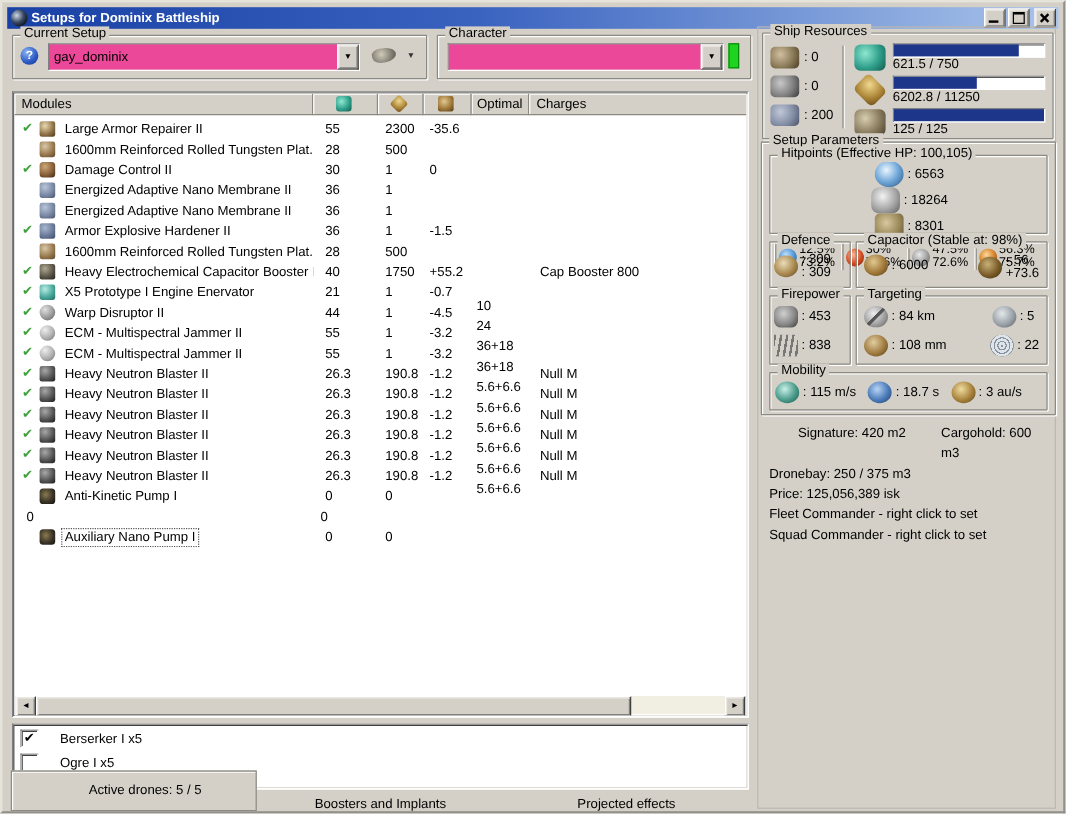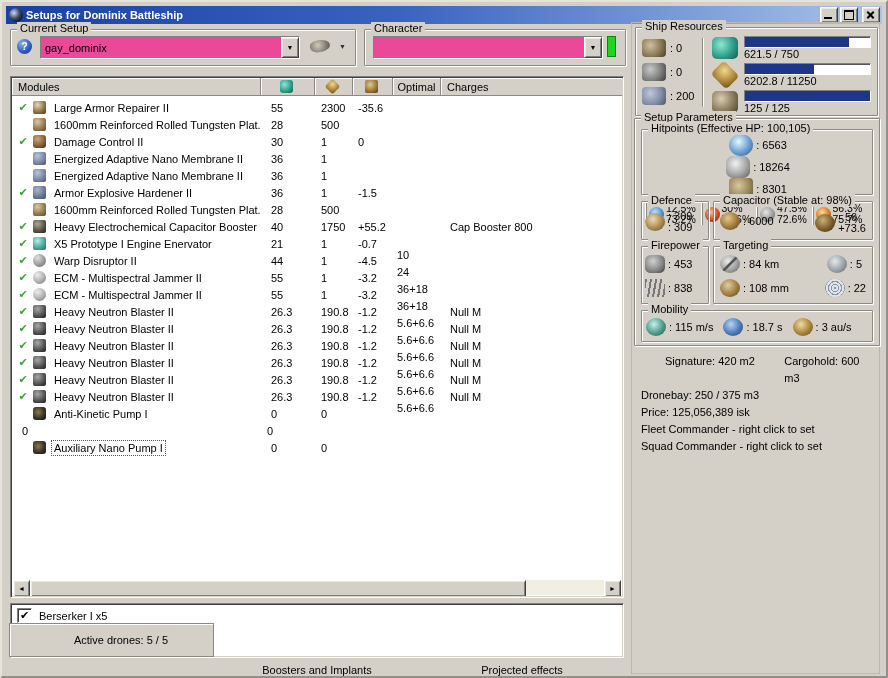--- a/index.html
+++ b/index.html
@@ -78,24 +78,24 @@
   .sb-btn{width:15px;height:15px;flex:none;display:flex;align-items:center;justify-content:center;font-size:7px;color:#000;}
   .sb-track{flex:1;position:relative;}
   .sb-thumb{position:absolute;left:0;top:0;height:15px;width:86%;}
 
   
   .drone-box{position:absolute;left:8px;top:601px;width:614px;height:55px;box-sizing:border-box;}
   .drone-item{display:flex;align-items:center;height:17px;margin:3px 0 0 6px;}
   .cbx{width:13px;height:13px;background:#fff;border:1px solid;border-color:#808080 #fff #fff #808080;
        box-shadow:inset 1px 1px 0 #404040;flex:none;display:flex;align-items:center;justify-content:center;
        font-size:11px;font-weight:bold;color:#000;line-height:13px;}
-  .drone-label{margin-left:7px;}
-
-  
-  .tab-btn{position:absolute;top:621px;height:34px;display:flex;align-items:center;justify-content:center;
+  .drone-label{margin-left:18px;}
+
+  
+  .tab-btn{position:absolute;top:640px;height:34px;display:flex;align-items:center;justify-content:center;
     background:#d4d0c8;border:1px solid #8a8a82;box-shadow:inset 1px 1px 0 #fff;box-sizing:border-box;padding-left:19px;}
   .tab-flat{position:absolute;top:659px;height:18px;display:flex;align-items:center;justify-content:center;}
 
   
   .right-panel{position:absolute;left:629px;top:20px;width:249px;height:652px;border:1px solid #bbb8b0;box-sizing:border-box;}
   .ico{flex:none;border-radius:50%;}
   .ival{white-space:nowrap;}
 
   
   .slot-row{display:flex;align-items:center;height:24px;margin-left:6px;}

